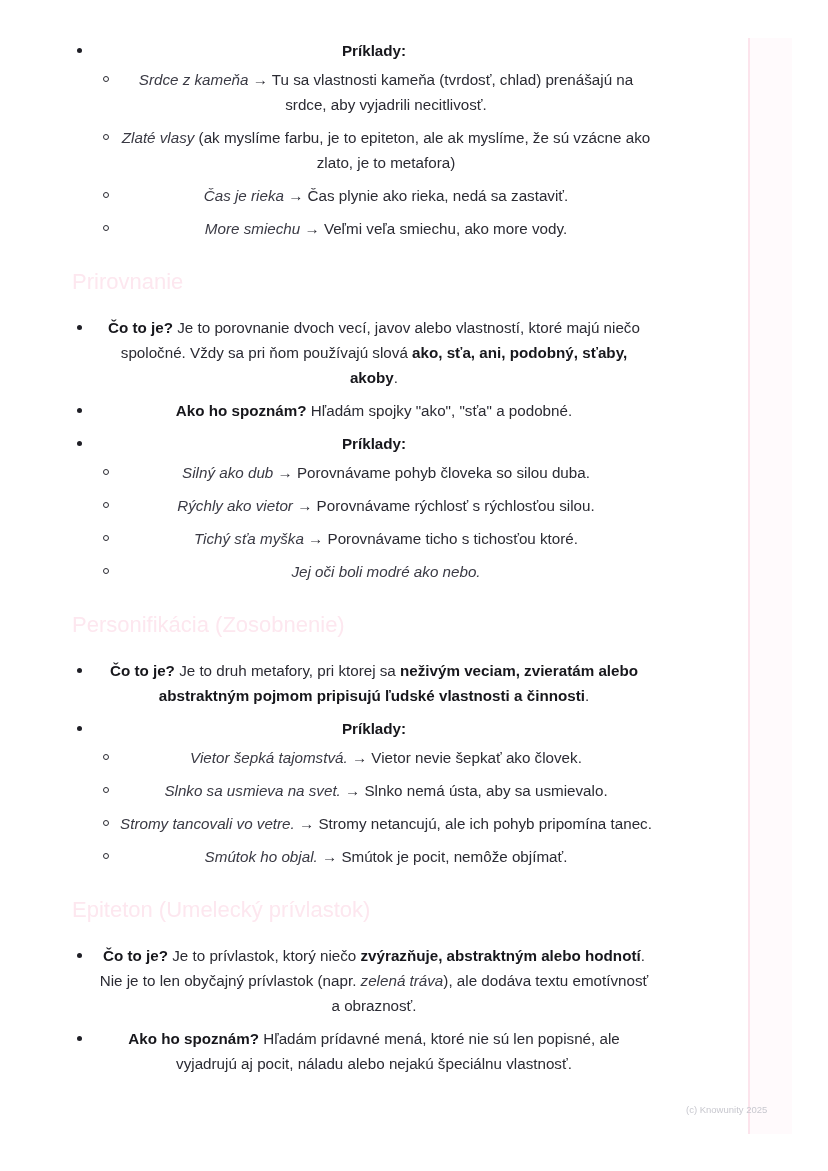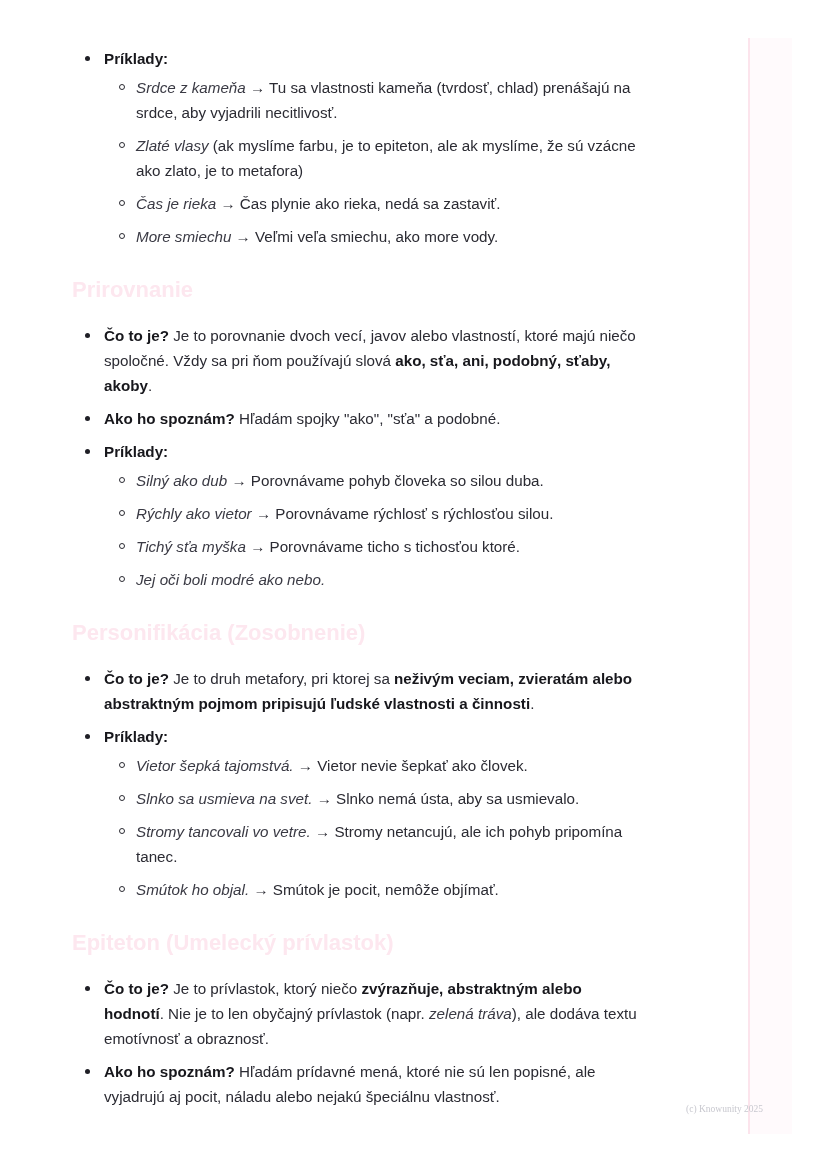--- a/index.html
+++ b/index.html
@@ -3,31 +3,31 @@
   <meta charset="utf-8">
   <style>
     html, body { margin: 0; padding: 0; background: #ffffff; }
     body {
       width: 828px; height: 1171px; position: relative; overflow: hidden;
       font-family: "Liberation Sans", "DejaVu Sans", sans-serif;
       color: #2b2b33;
     }
     .page { position: absolute; left: 0; top: 0; width: 828px; height: 1171px; }
     .content { position: absolute; left: 72px; top: 38px; width: 580px; font-size: 15.2px; line-height: 25px; }
-    ul { margin: 8px; padding: 0; list-style: none; }
+    ul { margin: 0; padding: 0; list-style: none; text-align: center; }
     li.l1 { position: relative; padding-left: 24px; margin-bottom: 8px; }
     li.l1::before { content: ""; position: absolute; left: 5px; top: 10px; width: 5px; height: 5px; border-radius: 50%; background: #1f1f26; }
     ul.l2 { margin-top: 4px; }
     li.l2 { position: relative; padding-left: 24px; margin-bottom: 8px; }
     li.l2::before { content: ""; position: absolute; left: 7px; top: 9px; width: 4px; height: 4px; border-radius: 50%; border: 1.2px solid #2b2b33; }
     b { font-weight: 700; color: #17171c; }
     i { color: #3a3a44; }
-    .heading { font-size: 22px; line-height: 30px; font-weight: 700; color: #fde7ef; margin: 26px 0 18px 0; }
+    .heading { font-size: 22px; line-height: 30px; font-weight: 400; color: #fde7ef; margin: 26px 0 18px 0; }
     .side-col { position: absolute; left: 748px; top: 38px; width: 42px; height: 1096px; background: #fffafc; border-left: 2px solid #fce4ec; }
-    .watermark { position: absolute; left: 686px; top: 1104px; font-size: 9.5px; color: #c8c8cf; font-family: Liberation Serif, serif; }
+    .watermark { position: absolute; left: 686px; top: 1104px; font-size: 9.5px; color: #c8c8cf; }
   </style>
 </head>
 <body>
 
 <div class="page">
   <div class="content">
 
     <ul>
       <li class="l1">
         <b>Príklady:</b>

